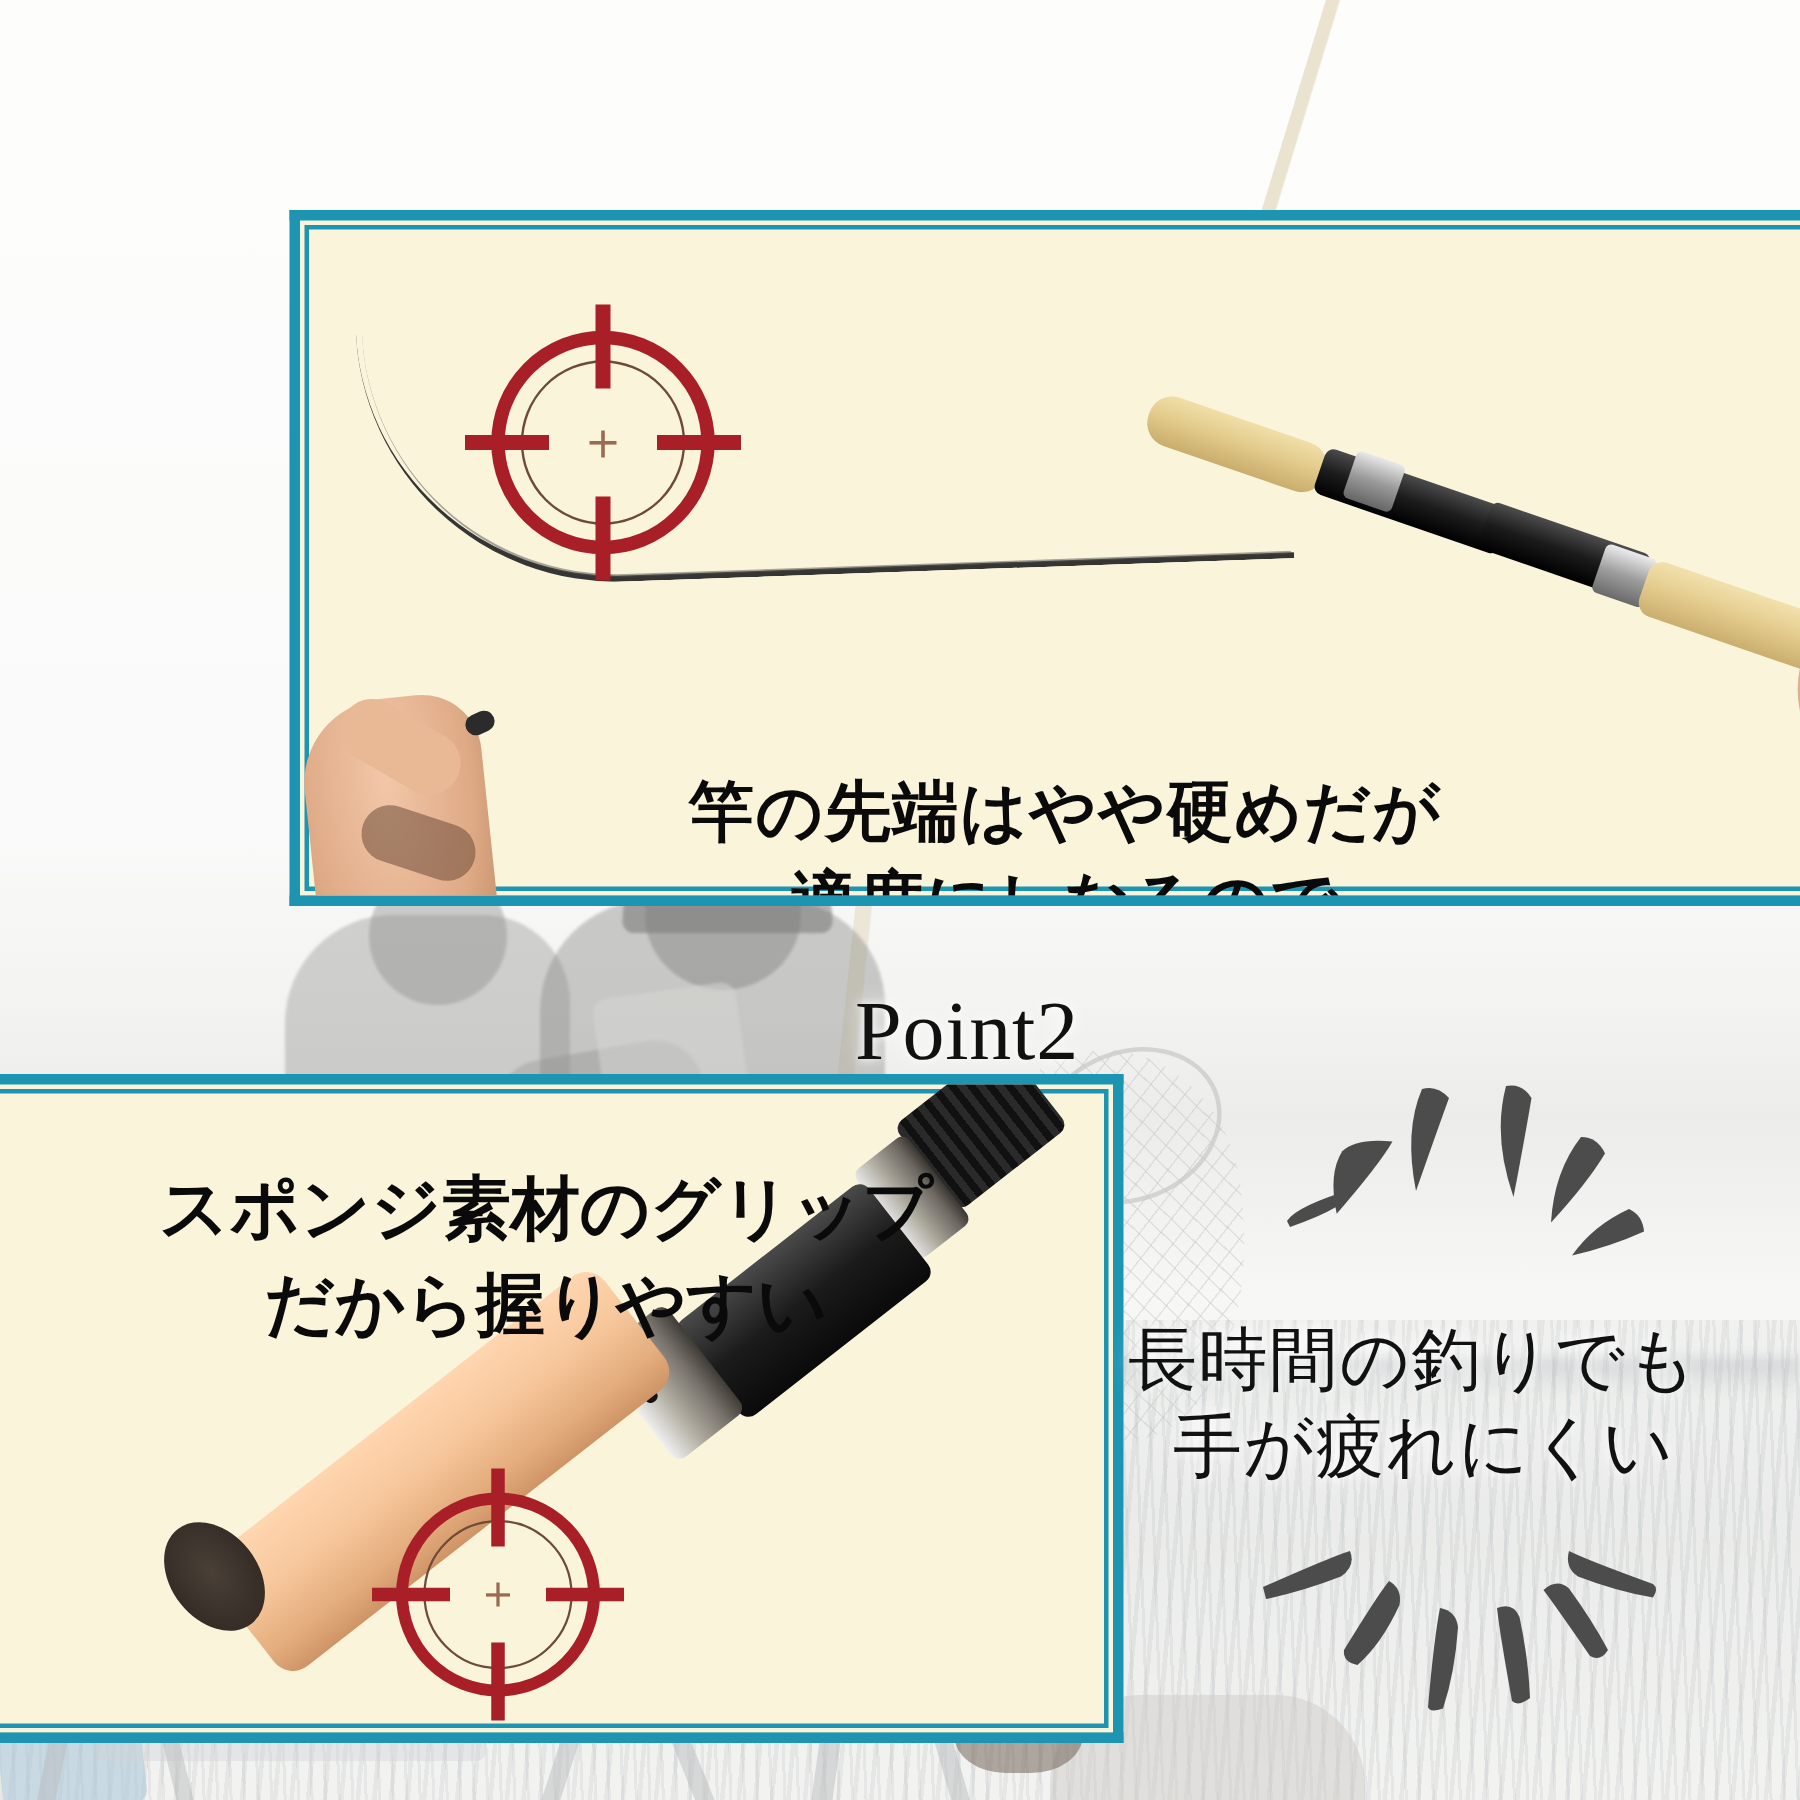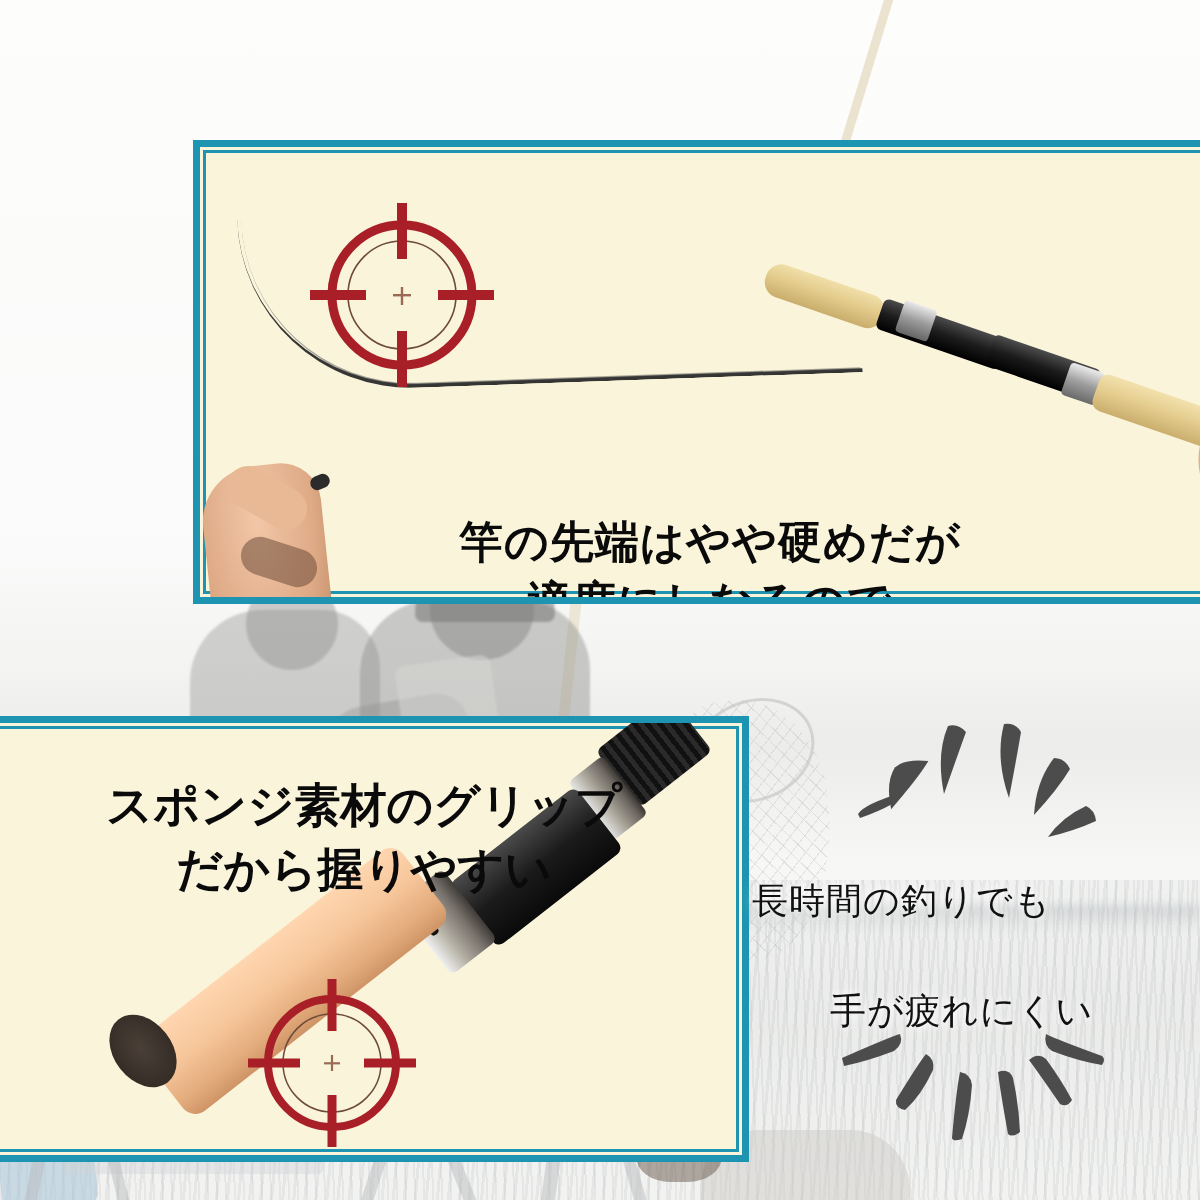--- a/index.html
+++ b/index.html
@@ -173,26 +173,26 @@
     position:absolute;text-align:center;color:#0a0a0a;
     font-weight:700;line-height:1.22;white-space:nowrap;
   }
   #p1-line1{left:0;right:0;top:368px;font-size:44px;letter-spacing:1px;}
   #p1-line2{left:0;right:0;top:428px;font-size:44px;letter-spacing:1px;}
   #p2-line1{left:0;right:0;top:54px;font-size:46px;letter-spacing:0px;font-weight:900;}
   #p2-line2{left:0;right:0;top:118px;font-size:46px;letter-spacing:0px;font-weight:900;}
 
   
   .free-text{
-    position:absolute;color:#111;font-size:36px;line-height:1.26;white-space:nowrap;
+    position:absolute;color:#111;font-size:46px;line-height:1.26;white-space:nowrap;
     text-shadow:0 0 7px rgba(255,255,255,.95),0 0 16px rgba(255,255,255,.85);
     font-weight:500;letter-spacing:1px;
   }
   #free1{left:752px;top:878px;}
-  #free2{left:782px;top:988px;margin-left:48px;}
+  #free2{left:782px;top:936px;}
 
   
   .burst{position:absolute;}
 </style>
 </head>
 <body>
 
 <div id="stage">
 
   <div class="bg-photo">
@@ -257,20 +257,21 @@
         <rect x="101" y="109" width="18" height="2.4" fill="#9b6a55"></rect>
         <rect x="108.8" y="102" width="2.4" height="18" fill="#9b6a55"></rect>
       </svg>
     </div>
 
     <div class="panel-text" id="p1-line1">竿の先端はやや硬めだが</div>
     <div class="panel-text" id="p1-line2">適度にしなるので</div>
 
   </div>
 
+  <div class="point-label" id="point2-label">Point2</div>
 
   <div class="panel" id="panel2">
 
     <div class="p2-art">
       <div class="g-seg g-knurl"></div>
       <div class="g-seg g-ferrule2"></div>
       <div class="g-seg g-black1"></div>
       <div class="g-seg g-ferrule"></div>
       <div class="g-seg g-slot"></div>
       <div class="g-seg g-sponge"></div>

